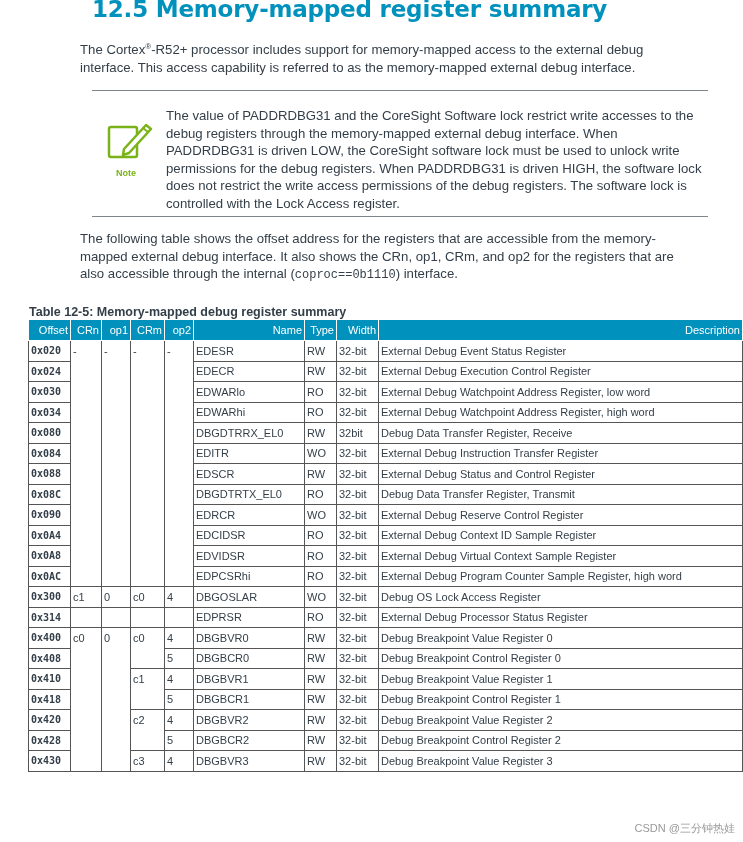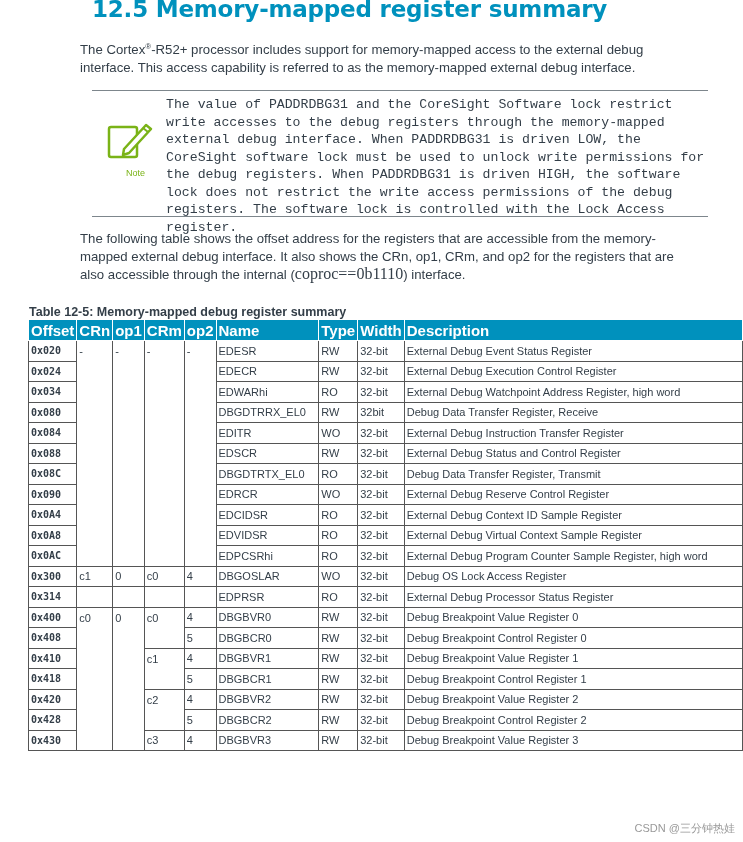--- a/index.html
+++ b/index.html
@@ -1,27 +1,27 @@
 <!DOCTYPE html>
 <html><head>
 <meta charset="utf-8">
 <style>
   html, body { margin: 0; padding: 0; background: #ffffff; }
   body { width: 743px; height: 842px; position: relative; overflow: hidden; font-family: "Liberation Sans", "DejaVu Sans", sans-serif; color: #333e48; }
   .title { position: absolute; left: 92px; top: -4px; font-size: 23px; font-weight: bold; color: #0091bd; font-family: "DejaVu Sans", sans-serif; letter-spacing: -0.2px; white-space: nowrap; }
   .para { position: absolute; left: 80px; width: 620px; font-size: 13.2px; line-height: 17.5px; color: #333e48; }
   .para sup { font-size: 8px; }
-  .mono { font-family: Liberation Serif, serif; font-size: 16px; }
+  .mono { font-family: Liberation Mono, monospace; font-size: 12px; }
   .note-box { position: absolute; left: 92px; top: 90px; width: 616px; height: 125px; border-top: 1px solid #7d868c; border-bottom: 1px solid #7d868c; }
   .note-icon { position: absolute; left: 14px; top: 28px; width: 50px; height: 60px; }
-  .note-label { position: absolute; left: 34px; top: 77px; font-size: 9px; color: #7ab317; font-weight: normal; }
-  .note-text { position: absolute; left: 74px; top: 5px; width: 540px; font-size: 13.2px; line-height: 17.5px; color: #333e48; font-family: Liberation Mono, monospace; }
+  .note-label { position: absolute; left: 24px; top: 77px; font-size: 9px; color: #7ab317; font-weight: bold; }
+  .note-text { position: absolute; left: 74px; top: 16px; width: 540px; font-size: 13.2px; line-height: 17.5px; color: #333e48; }
   .table-caption { position: absolute; left: 29px; top: 305px; font-size: 12.5px; font-weight: bold; color: #333e48; }
   table.regs { position: absolute; left: 28px; top: 319px; border-collapse: collapse; font-size: 11px; color: #333e48; }
-  table.regs th { background: #0091bd; color: #ffffff; font-weight: bold; text-align: left; padding: 0 2px; height: 20px; border: 1px solid #ffffff; font-size: 15px; white-space: nowrap; }
+  table.regs th { background: #0091bd; color: #ffffff; font-weight: normal; text-align: right; padding: 0 2px; height: 20px; border: 1px solid #ffffff; font-size: 11px; white-space: nowrap; }
   table.regs td { height: 19.5px; padding: 0 2px; border: 1px solid #555; white-space: nowrap; vertical-align: middle; }
   table.regs td.off { font-family: "DejaVu Sans Mono", monospace; font-size: 10px; font-weight: bold; }
   table.regs td.nbt { border-top: none; }
   table.regs td.nbb { border-bottom: none; }
   .watermark { position: absolute; right: 8px; bottom: 6px; font-size: 11px; color: #999; }
 </style>
 </head>
 <body>
 
 <div class="title">12.5 Memory-mapped register summary</div>
@@ -73,20 +73,31 @@
         <td class="nbt nbb"></td>
         <td class="nbt nbb"></td>
         <td class="nbt nbb"></td>
         <td class="nbt nbb"></td>
         <td>EDECR</td>
         <td>RW</td>
         <td>32-bit</td>
         <td>External Debug Execution Control Register</td>
       </tr>
       <tr>
+        <td class="off">0x030</td>
+        <td class="nbt nbb"></td>
+        <td class="nbt nbb"></td>
+        <td class="nbt nbb"></td>
+        <td class="nbt nbb"></td>
+        <td>EDWARlo</td>
+        <td>RO</td>
+        <td>32-bit</td>
+        <td>External Debug Watchpoint Address Register, low word</td>
+      </tr>
+      <tr>
         <td class="off">0x034</td>
         <td class="nbt nbb"></td>
         <td class="nbt nbb"></td>
         <td class="nbt nbb"></td>
         <td class="nbt nbb"></td>
         <td>EDWARhi</td>
         <td>RO</td>
         <td>32-bit</td>
         <td>External Debug Watchpoint Address Register, high word</td>
       </tr>

